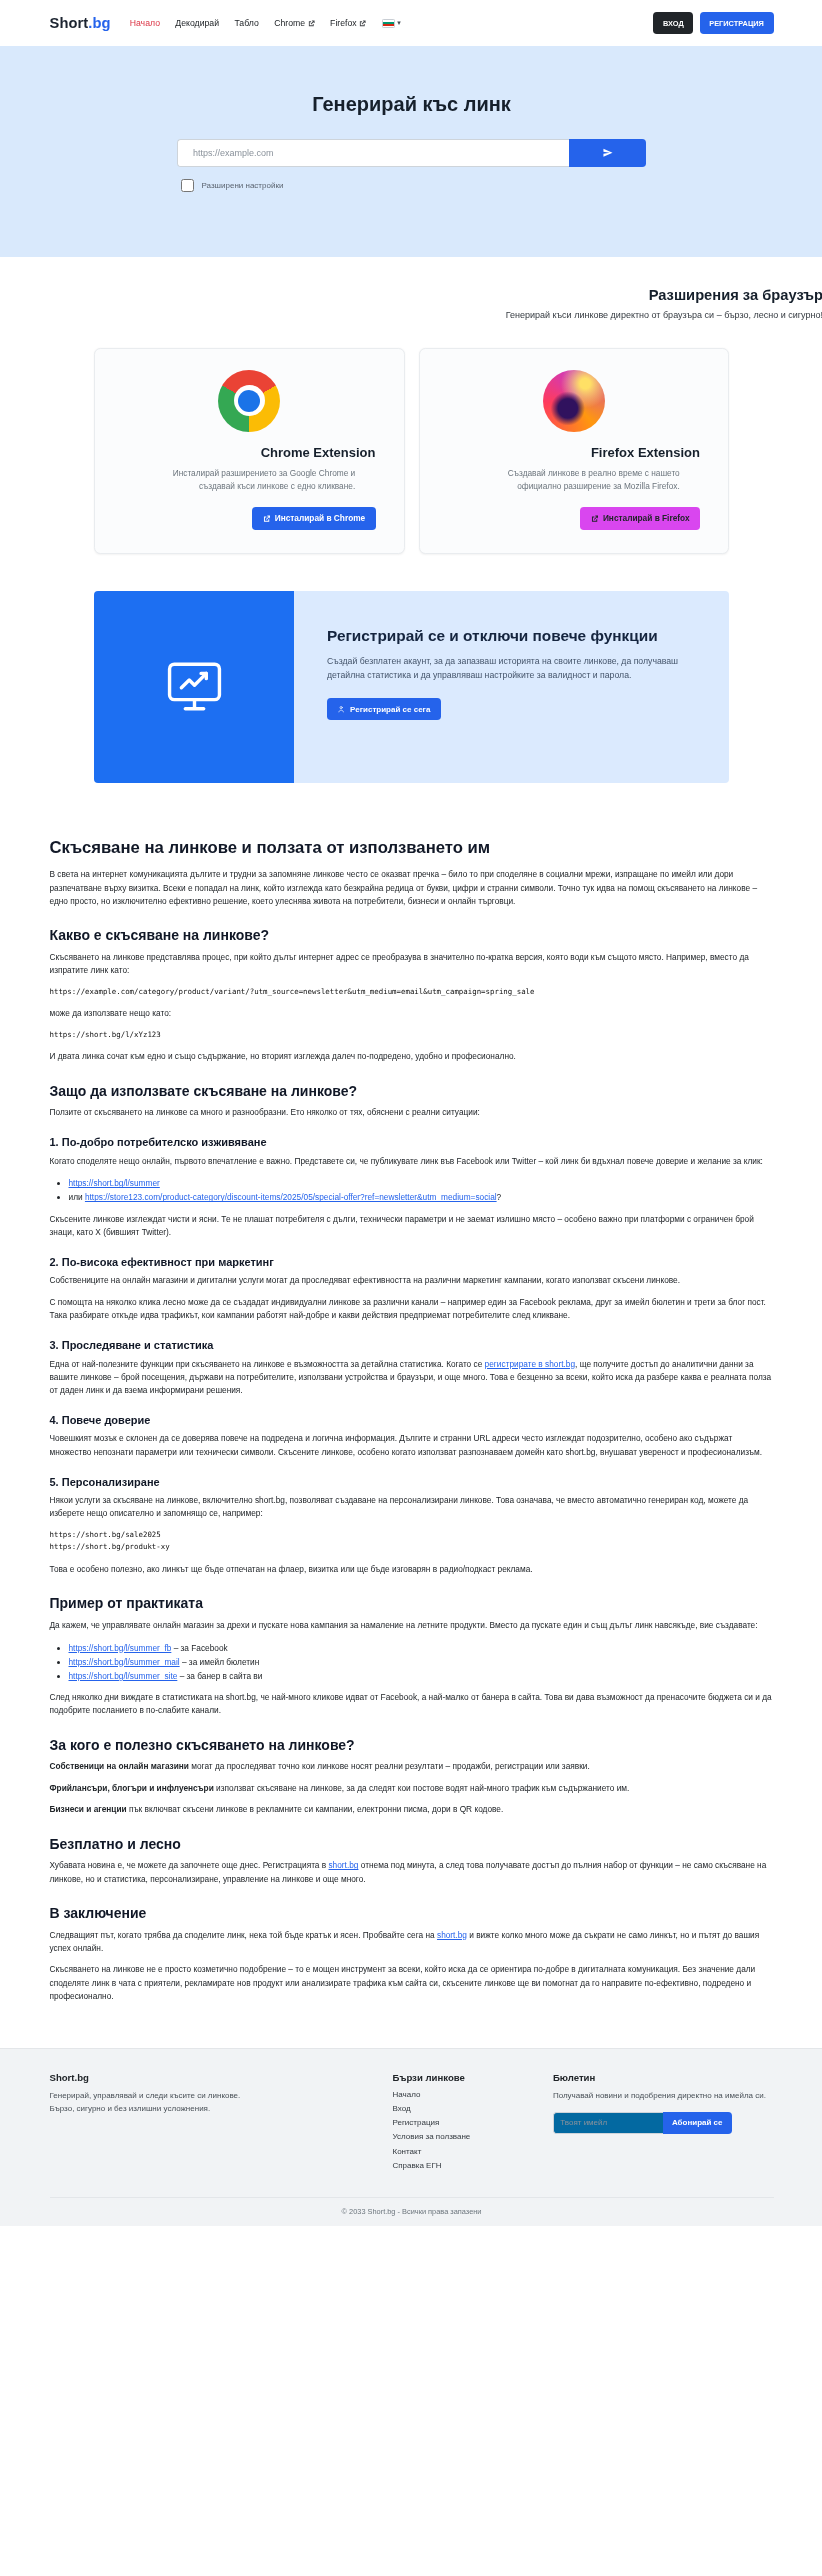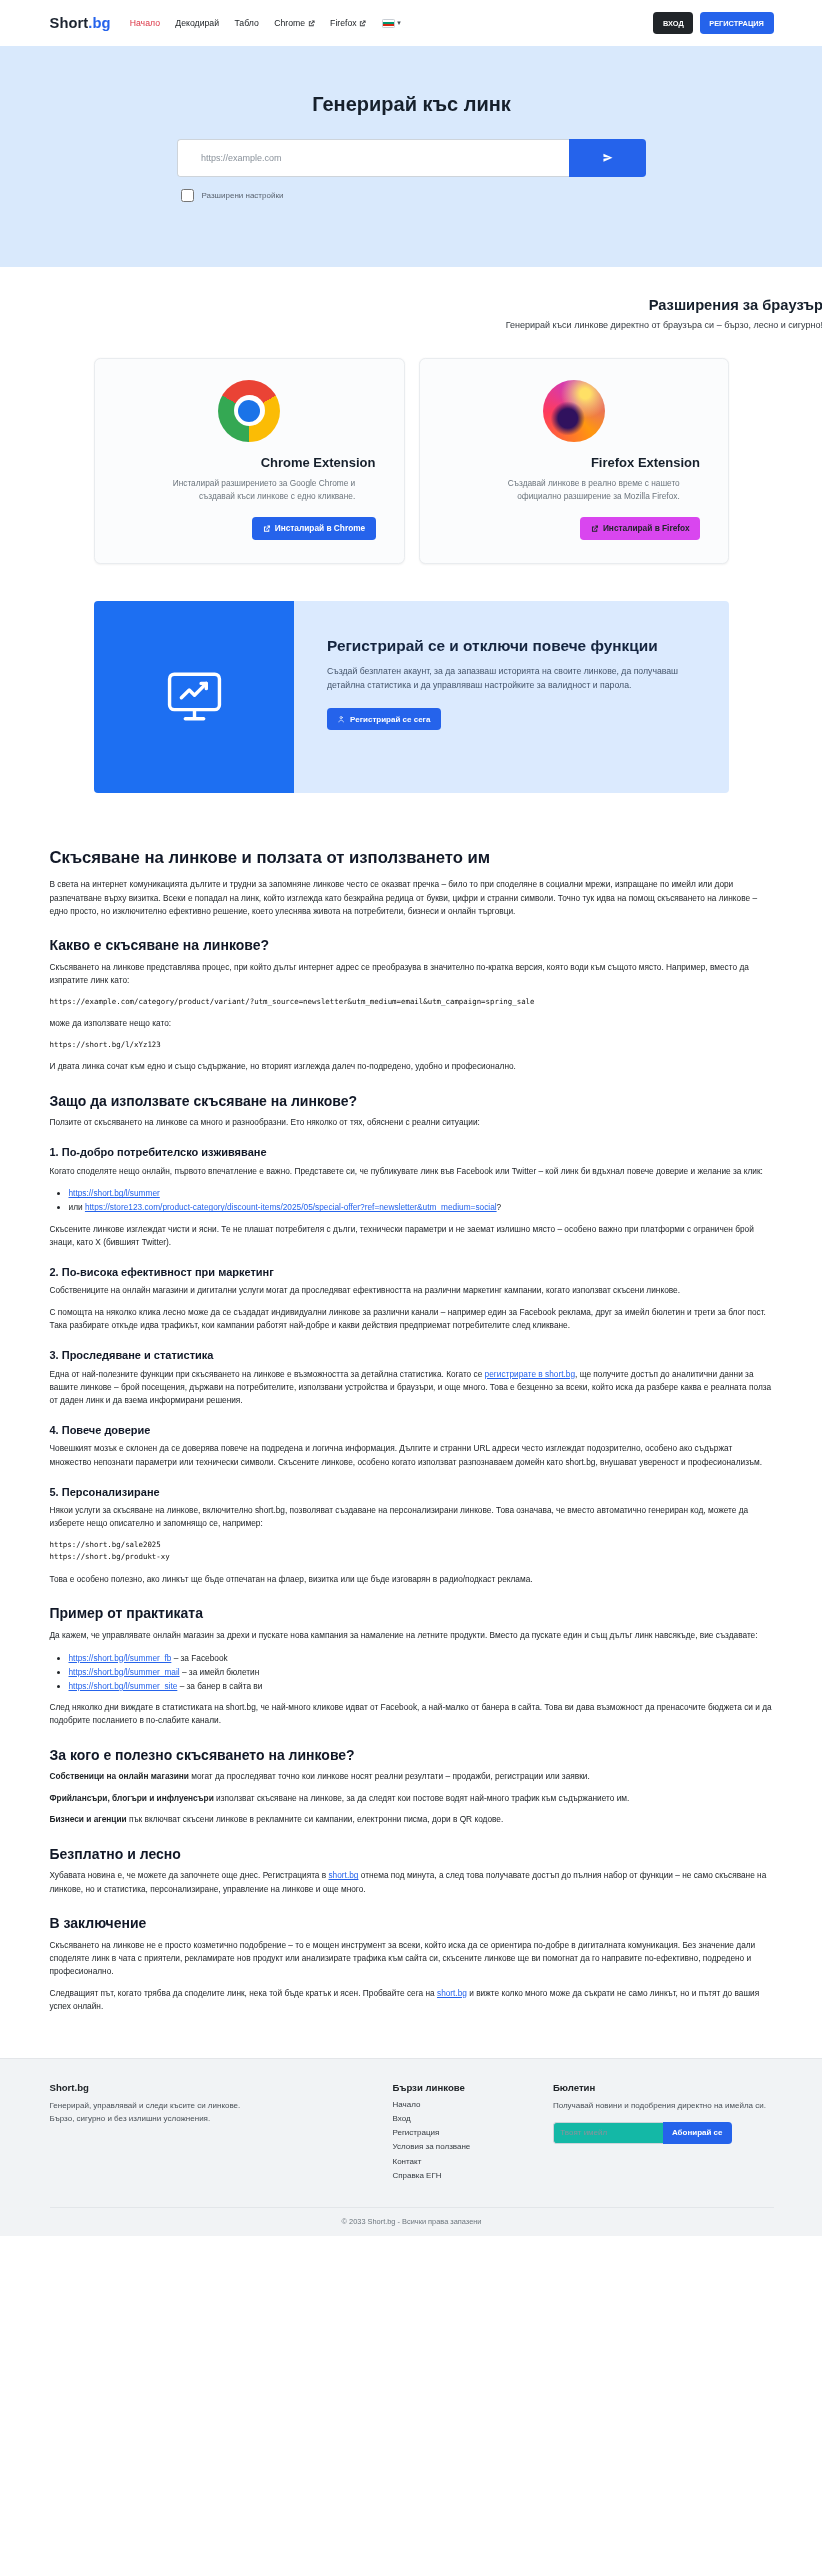--- a/index.html
+++ b/index.html
@@ -29,21 +29,21 @@
   .chev{color:#495057;font-size:7px;}
   .header-actions{margin-left:auto;display:flex;gap:6.4px;}
   .btn{display:inline-flex;align-items:center;justify-content:center;gap:4.5px;border:none;border-radius:3.8px;cursor:pointer;font-family:inherit;}
   .btn-dark{background:#212529;color:#fff;font-size:7.4px;font-weight:bold;padding:6.4px 9.6px;}
   .btn-blue{background:#2563eb;color:#fff;font-size:7.4px;font-weight:bold;padding:6.4px 9.6px;}
 
   
   .hero{background:#d9e9fc;padding:37px 0 62px;text-align:center;}
   .hero h1{font-size:20px;font-weight:bold;color:#16202c;margin:10px 0 23px;}
   .hero-form{width:469px;margin:0 auto;display:flex;}
-  .hero-input{flex:1;height:38px;border:0.6px solid #ced4da;border-right:none;border-radius:3.8px 0 0 3.8px;padding:0 23px;font-size:9px;color:#212529;outline:none;background:#fff;}
+  .hero-input{flex:1;height:28px;border:0.6px solid #ced4da;border-right:none;border-radius:3.8px 0 0 3.8px;padding:0 15px;font-size:9px;color:#212529;outline:none;background:#fff;}
   .hero-input::placeholder{color:#8a929b;}
   .hero-send{width:77px;background:#2563eb;border-radius:0 3.8px 3.8px 0;}
   .hero-advanced{width:469px;margin:9px auto 0;display:flex;align-items:center;gap:4.5px;font-size:8px;color:#5b6470;text-align:left;}
 
   
   .extensions{padding:29.5px 0 19px;text-align:right;}
   .extensions h2{font-size:14.7px;color:#16202c;margin:0 0 7.7px;font-weight:bold;}
   .ext-subtitle{font-size:9px;color:#343a40;margin:0 0 28px;}
   .cards{display:flex;gap:14px;}
   .card{flex:1;background:#fbfcfd;border:0.6px solid #e9ecef;border-radius:6.4px;padding:20.5px 28px 23px;box-shadow:0 0.6px 1.9px rgba(0,0,0,.05);}
@@ -81,21 +81,21 @@
   
   .footer{background:#f1f3f5;padding:23px 0 10.3px;border-top:0.6px solid #e3e6e9;}
   .footer-cols{display:flex;}
   .f-col1{width:192px;}
   .f-col2{width:154px;margin-left:151px;}
   .f-col3{flex:1;padding-left:6.4px;}
   .f-title{font-weight:bold;font-size:9.6px;color:#212529;margin:0 0 7.7px;}
   .f-text{font-size:8px;color:#495057;line-height:1.55;margin:0;}
   .f-links a{display:block;color:#343a40;font-size:8px;margin-bottom:5.1px;}
   .newsletter-row{display:flex;margin-top:9px;}
-  .newsletter-input{height:22px;border:0.6px solid #ced4da;border-right:none;border-radius:3.8px 0 0 3.8px;padding:0 6.4px;font-size:8px;width:110px;outline:none;background:#14b8a6;}
+  .newsletter-input{height:22px;border:0.6px solid #ced4da;border-right:none;border-radius:3.8px 0 0 3.8px;padding:0 6.4px;font-size:8px;width:110px;outline:none;background:#0369a1;}
   .newsletter-input::placeholder{color:#8a929b;}
   .newsletter-btn{background:#2563eb;color:#fff;border:none;border-radius:0 3.8px 3.8px 0;padding:0 9px;font-size:8px;font-weight:bold;cursor:pointer;font-family:inherit;}
   .copyright{text-align:center;font-size:7.4px;color:#6c757d;margin-top:22px;padding-top:9px;border-top:0.6px solid #e3e6e9;}
 </style>
 </head>
 <body>
 
 <header class="header">
   <div class="container header-inner">
     <a href="#" class="logo"><span class="logo-dark">Short</span><span class="logo-accent">.bg</span></a>
@@ -250,22 +250,22 @@
 
   <h2>За кого е полезно скъсяването на линкове?</h2>
   <p><strong>Собственици на онлайн магазини</strong><span> могат да проследяват точно кои линкове носят реални резултати – продажби, регистрации или заявки.</span></p>
   <p><strong>Фрийлансъри, блогъри и инфлуенсъри</strong><span> използват скъсяване на линкове, за да следят кои постове водят най-много трафик към съдържанието им.</span></p>
   <p><strong>Бизнеси и агенции</strong><span> пък включват скъсени линкове в рекламните си кампании, електронни писма, дори в QR кодове.</span></p>
 
   <h2>Безплатно и лесно</h2>
   <p><span>Хубавата новина е, че можете да започнете още днес. Регистрацията в </span><a href="#">short.bg</a><span> отнема под минута, а след това получавате достъп до пълния набор от функции – не само скъсяване на линкове, но и статистика, персонализиране, управление на линкове и още много.</span></p>
 
   <h2>В заключение</h2>
+  <p><span>Следващият път, когато трябва да споделите линк, нека той бъде кратък и ясен. Пробвайте сега на </span><a href="#">short.bg</a><span> и вижте колко много може да съкрати не само линкът, но и пътят до вашия успех онлайн.</span></p>
   <p>Скъсяването на линкове не е просто козметично подобрение – то е мощен инструмент за всеки, който иска да се ориентира по-добре в дигиталната комуникация. Без значение дали споделяте линк в чата с приятели, рекламирате нов продукт или анализирате трафика към сайта си, скъсените линкове ще ви помогнат да го направите по-ефективно, подредено и професионално.</p>
-  <p><span>Следващият път, когато трябва да споделите линк, нека той бъде кратък и ясен. Пробвайте сега на </span><a href="#">short.bg</a><span> и вижте колко много може да съкрати не само линкът, но и пътят до вашия успех онлайн.</span></p>
 </article>
 
 <footer class="footer">
   <div class="container">
     <div class="footer-cols">
       <div class="f-col1">
         <p class="f-title">Short.bg</p>
         <p class="f-text">Генерирай, управлявай и следи късите си линкове. Бързо, сигурно и без излишни усложнения.</p>
       </div>
       <div class="f-col2">

